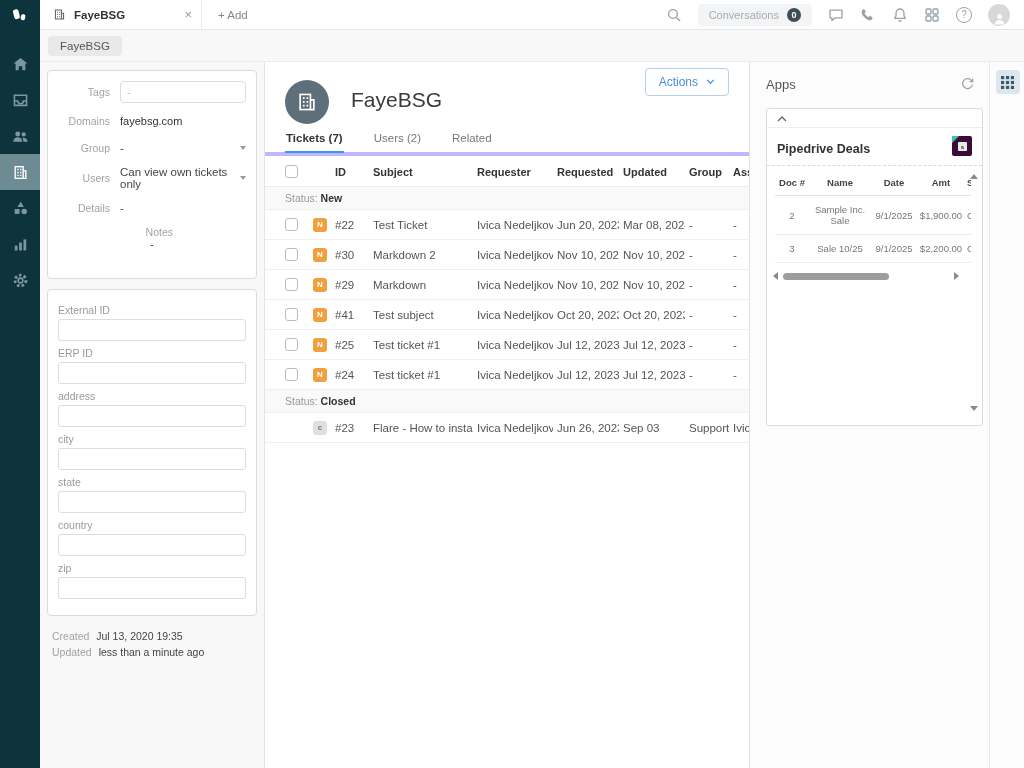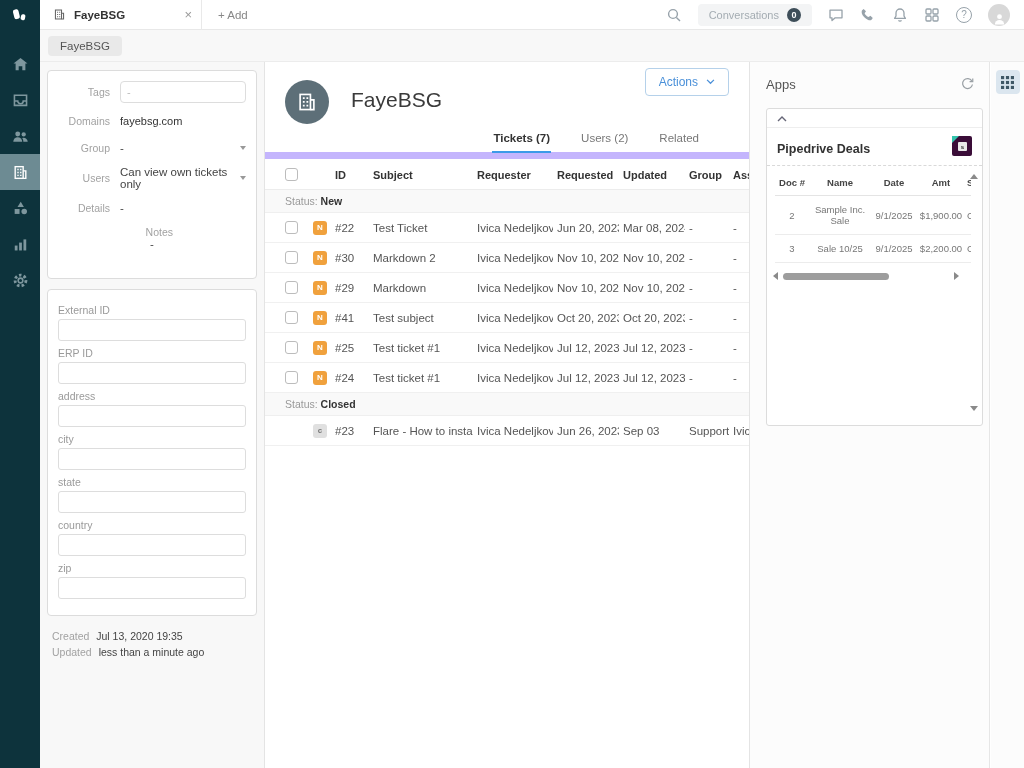--- a/index.html
+++ b/index.html
@@ -71,21 +71,21 @@
   .main { position:absolute; left:265px; top:62px; width:485px; height:706px; background:#fff;
           border-right:1px solid #e4e4e4; overflow:hidden; }
   .main-header { padding:18px 20px 0; display:flex; align-items:flex-start; position:relative; }
   .org-avatar { width:44px; height:44px; border-radius:50%; background:#5d6f78; display:flex;
                 align-items:center; justify-content:center; flex-shrink:0; }
   .org-avatar svg { width:22px; height:22px; color:#fff; }
   .org-title { font-size:21px; color:#3a3a3a; margin:8px 0 0 22px; font-weight:normal; }
   .actions-btn { position:absolute; right:20px; top:6px; border:1px solid #b5d1ea; color:#4a90d9; border-radius:4px;
                  padding:6px 13px; font-size:12px; background:#fff; display:flex; align-items:center; gap:8px; cursor:pointer; }
   .actions-btn svg { width:9px; height:6px; }
-  .main-tabs { display:flex; padding:0 20px; margin-top:2px; border-bottom:7px solid #c4b5fd;justify-content:flex-end; }
+  .main-tabs { display:flex; padding:0 20px; margin-top:2px; border-bottom:4px solid #c4b5fd; }
   .mtab { font-size:11.5px; color:#777; padding:6px 1px 7px; margin-right:29px; cursor:pointer; }
   .mtab.active { color:#333; font-weight:bold; border-bottom:2px solid #3c9ae8; margin-bottom:-1px; }
 
   table.tickets { border-collapse:collapse; table-layout:fixed; width:549px; font-size:11.5px; }
   .tickets thead th { text-align:left; font-size:11px; color:#333; padding:9px 4px 8px;
                       border-bottom:1px solid #ececec; font-weight:bold; }
   .tickets th.c1, .tickets td.c1 { padding-left:20px; }
   tr.group-row td { background:#f9f9f9; padding:5px 4px 5px 20px; font-size:10.5px; color:#999;
                     border-bottom:1px solid #efefef; }
   .group-name { color:#333; font-weight:bold; }

